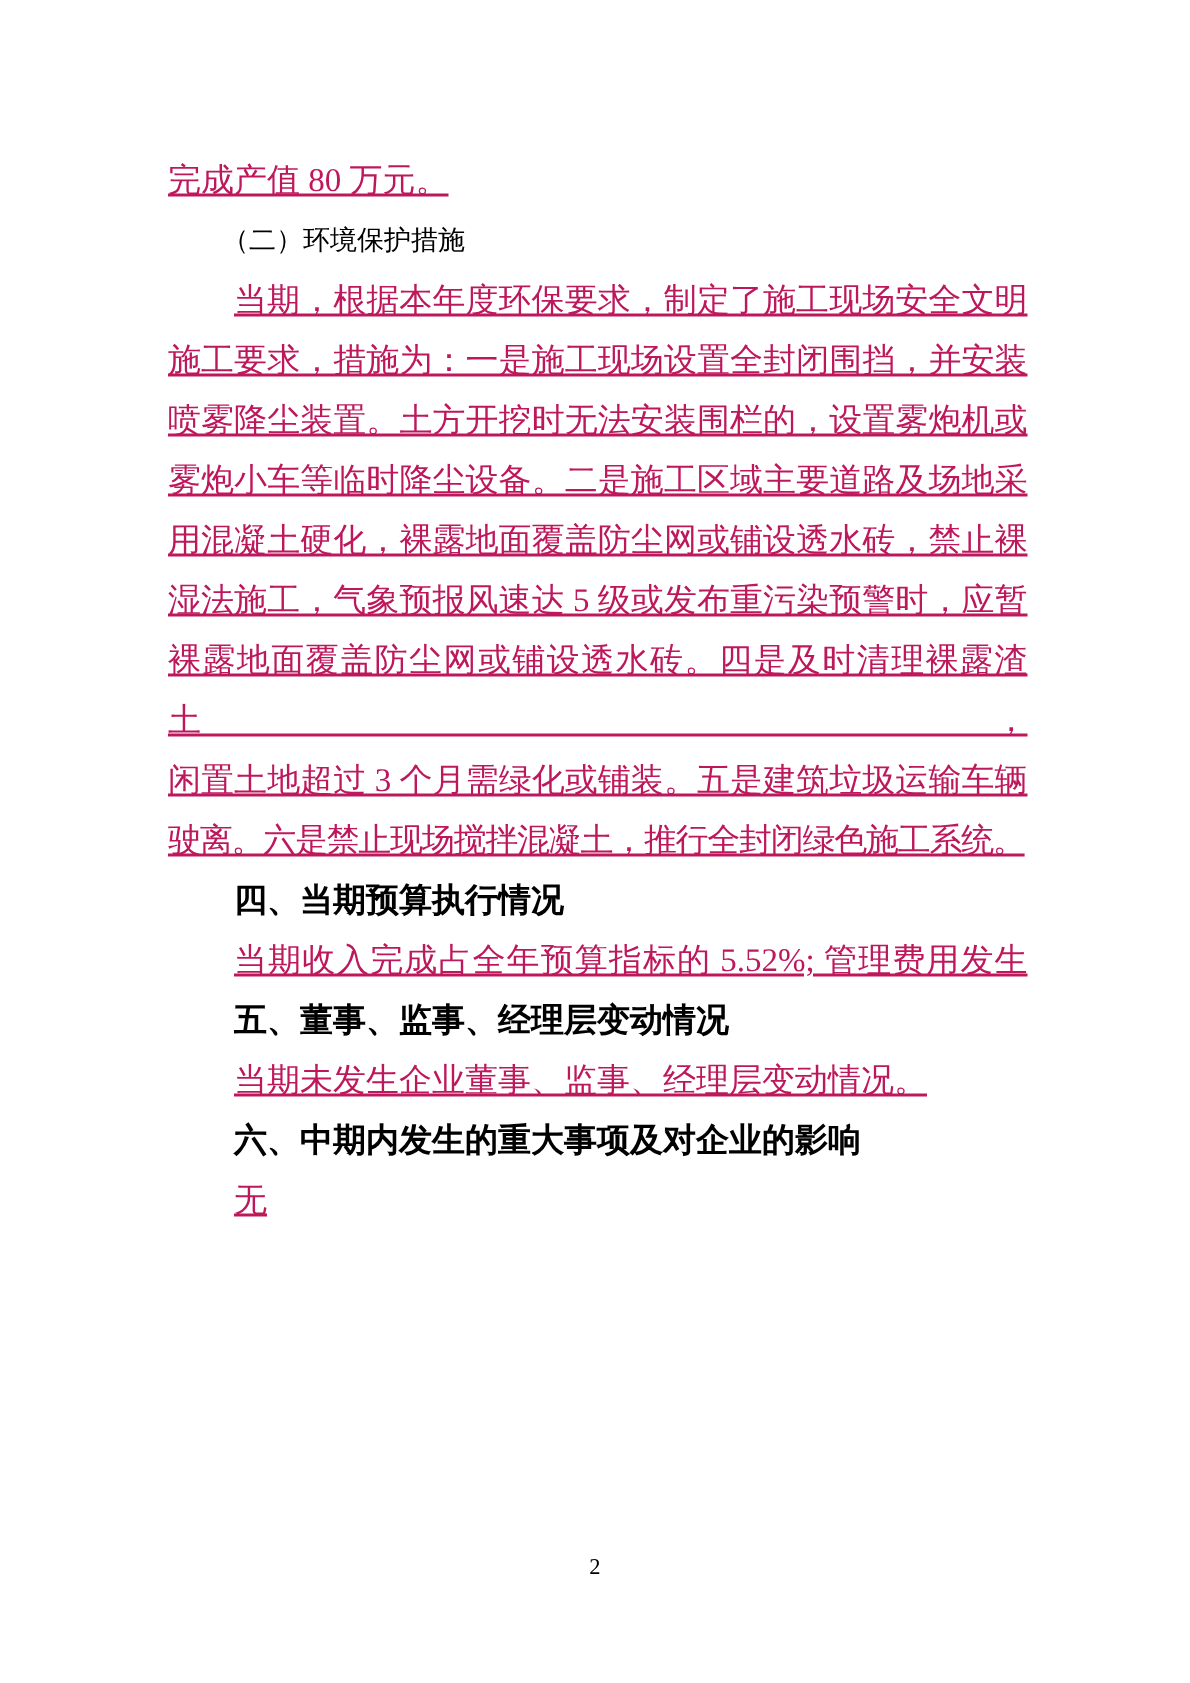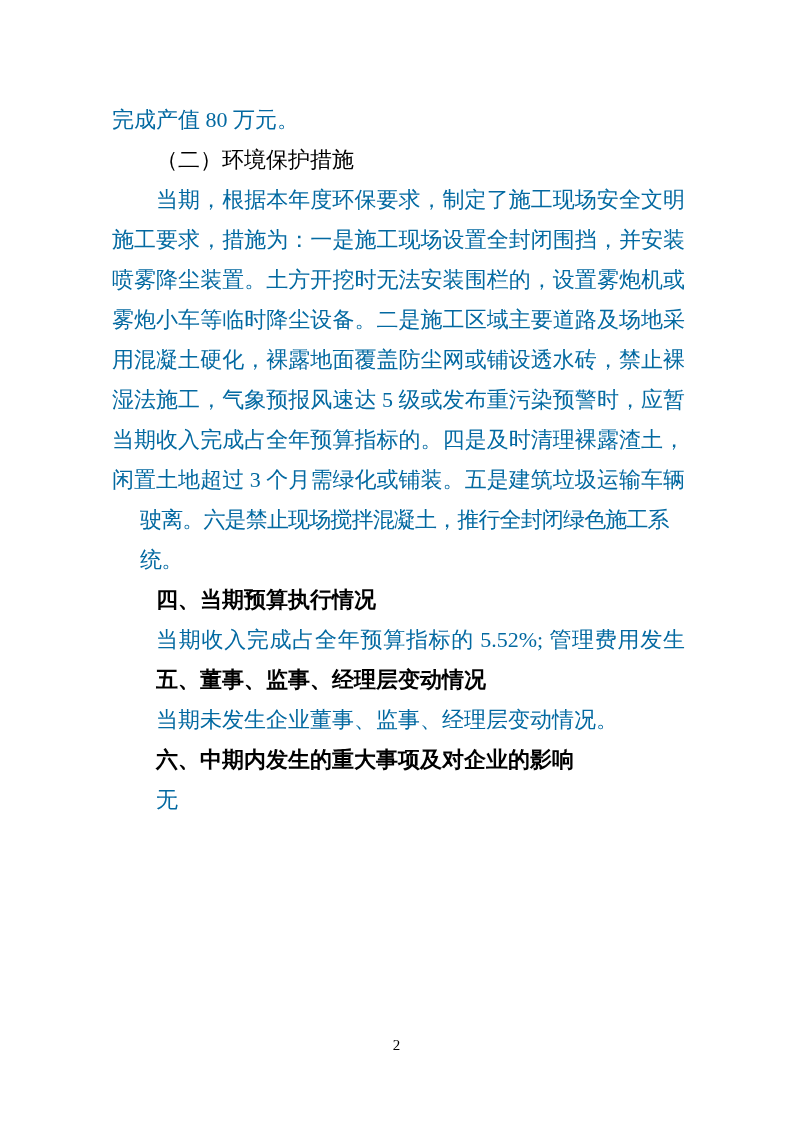--- a/index.html
+++ b/index.html
@@ -19,36 +19,37 @@
     top: 100px;
     width: 573px;
     color: #000000;
   }
 
   
   .line {
     font-family: "Liberation Serif", "DejaVu Serif", serif;
     font-size: 22px;
     line-height: 40px;
-    color: #0369a1;
+    color: #be185d;
     white-space: normal;
+    text-decoration: underline;
   }
 
   .indent { text-indent: 2em; }
 
   
   .j { text-align: justify; text-align-last: justify; }
 
   
-  .tight { letter-spacing: -0.85px; margin-left: 28px; }
+  .tight { letter-spacing: -0.85px; }
 
   
   .kaiti {
     font-family: "Liberation Serif", "DejaVu Serif", serif;
-    font-size: 22px;
+    font-size: 18px;
     line-height: 40px;
     text-indent: 2em;
   }
 
   
   .heading {
     font-family: Liberation Sans, sans-serif;
     font-weight: 700;
     font-size: 22px;
     line-height: 40px;
@@ -76,21 +77,21 @@
     <div class="line">完成产值 80 万元。</div>
 
     <div class="kaiti">（二）环境保护措施</div>
 
     <div class="line indent j">当期，根据本年度环保要求，制定了施工现场安全文明</div>
     <div class="line j">施工要求，措施为：一是施工现场设置全封闭围挡，并安装</div>
     <div class="line j">喷雾降尘装置。土方开挖时无法安装围栏的，设置雾炮机或</div>
     <div class="line j">雾炮小车等临时降尘设备。二是施工区域主要道路及场地采</div>
     <div class="line j">用混凝土硬化，裸露地面覆盖防尘网或铺设透水砖，禁止裸</div>
     <div class="line j">湿法施工，气象预报风速达 5 级或发布重污染预警时，应暂</div>
-    <div class="line j">当期收入完成占全年预算指标的。四是及时清理裸露渣土，</div>
+    <div class="line j">裸露地面覆盖防尘网或铺设透水砖。四是及时清理裸露渣土，</div>
     <div class="line j">闲置土地超过 3 个月需绿化或铺装。五是建筑垃圾运输车辆</div>
     <div class="line tight">驶离。六是禁止现场搅拌混凝土，推行全封闭绿色施工系统。</div>
 
     <div class="heading">四、当期预算执行情况</div>
 
     <div class="line indent j">当期收入完成占全年预算指标的 5.52%; 管理费用发生</div>
 
     <div class="heading">五、董事、监事、经理层变动情况</div>
 
     <div class="line indent">当期未发生企业董事、监事、经理层变动情况。</div>

